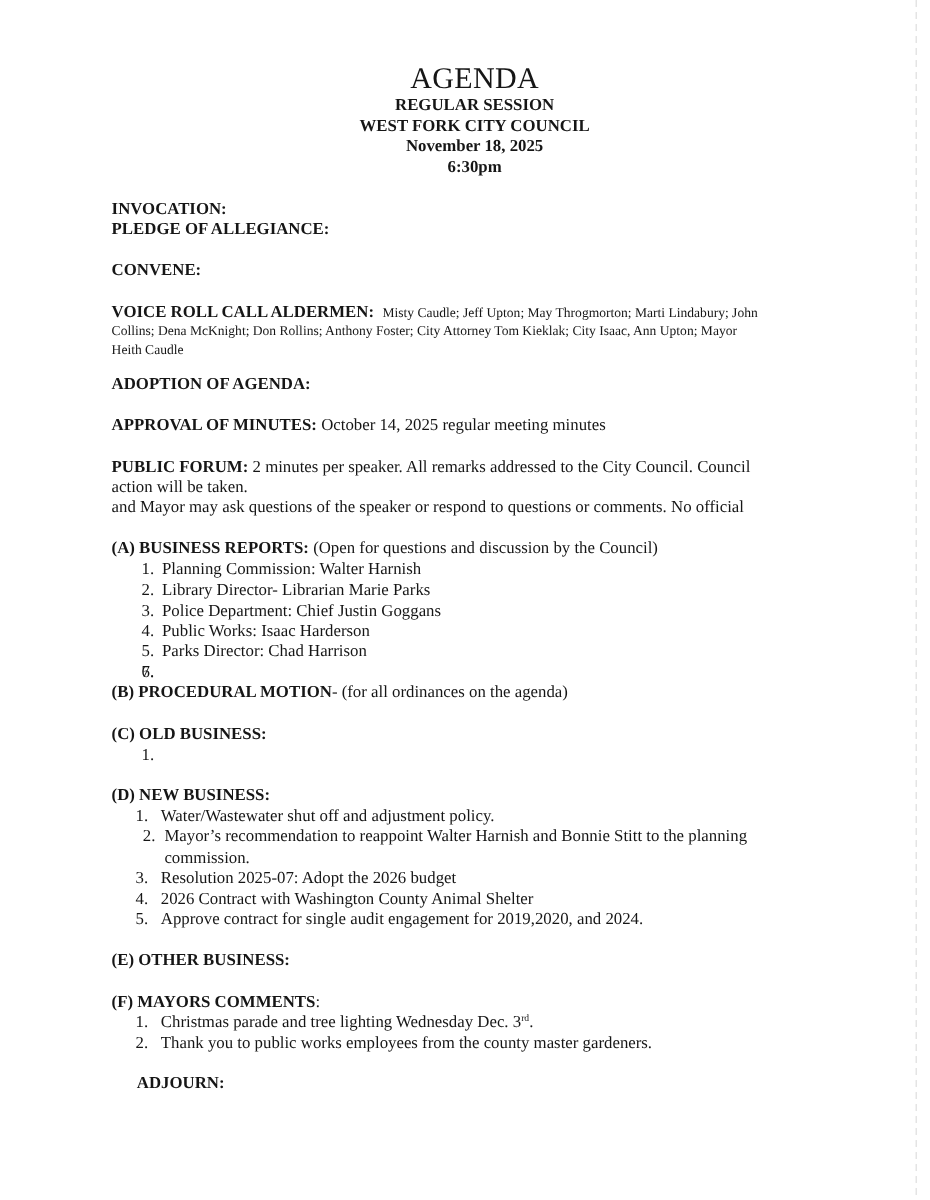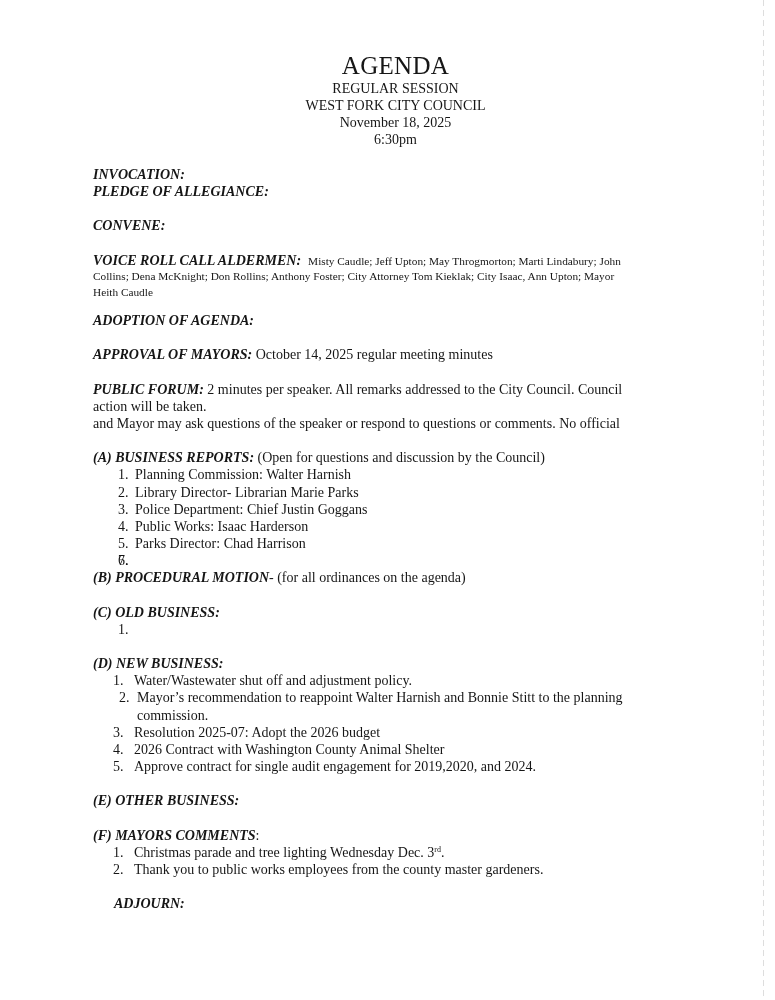--- a/index.html
+++ b/index.html
@@ -9,23 +9,23 @@
       color: #161616;
     }
     .page { position: absolute; left: 0; top: 0; width: 775px; height: 1000px; }
     .edge-line {
       position: absolute; left: 763px; top: 0; width: 1px; height: 1000px;
       background: repeating-linear-gradient(to bottom, #cfcfcf 0 6px, transparent 6px 10px);
       opacity: 0.7;
     }
     .header { position: absolute; left: 0; width: 775px; top: 52px; text-align: center; }
     .title { font-size: 25px; line-height: 28px; font-weight: normal; letter-spacing: 0.3px; margin-left: 16px; }
-    .sub { font-size: 14px; line-height: 17px; font-weight: normal; margin-left: 16px; }
+    .sub { font-size: 14px; line-height: 17px; font-weight: bold; margin-left: 16px; }
     .content { position: absolute; left: 93px; top: 166px; width: 640px; font-size: 14px; line-height: 17.2px; }
-    .b { font-weight: bold; font-style: italic; }
+    .b { font-weight: bold; }
     .line { margin: 0; }
     .gap { height: 17px; }
     .small { font-size: 11.3px; line-height: 15.5px; }
     ol { margin: 0; padding: 0; list-style: none; }
     li.num { position: relative; padding-left: 42px; }
     li.num .n { position: absolute; left: 25px; }
     li.num2 { position: relative; padding-left: 44px; }
     li.num2 .n { position: absolute; left: 26px; }
     li.tight { position: relative; padding-left: 21px; margin-left: 20px; }
     li.tight .n { position: absolute; left: 0; }
@@ -55,21 +55,21 @@
     <div>
       <p class="line"><span class="b">VOICE ROLL CALL ALDERMEN:</span>&nbsp; <span class="small">Misty Caudle; Jeff Upton; May Throgmorton; Marti Lindabury; John</span></p>
       <p class="line small">Collins; Dena McKnight; Don Rollins; Anthony Foster; City Attorney Tom Kieklak; City Isaac, Ann Upton; Mayor</p>
       <p class="line small">Heith Caudle</p>
     </div>
     <div class="gap" style="height:12px"></div>
 
     <p class="line b">ADOPTION OF AGENDA:</p>
     <div class="gap"></div>
 
-    <p class="line"><span class="b">APPROVAL OF MAYORS:</span> <span>October 14, 2025 regular meeting minutes</span></p>
+    <p class="line"><span class="b">APPROVAL OF MINUTES:</span> <span>October 14, 2025 regular meeting minutes</span></p>
     <div class="gap"></div>
 
     <div>
       <p class="line"><span class="b">PUBLIC FORUM:</span> <span>2 minutes per speaker.  All remarks addressed to the City Council. Council</span></p>
       <p class="line">action will be taken.</p>
       <p class="line">and Mayor may ask questions of the speaker or respond to questions or comments.  No official</p>
     </div>
     <div class="gap"></div>
 
     <div>

